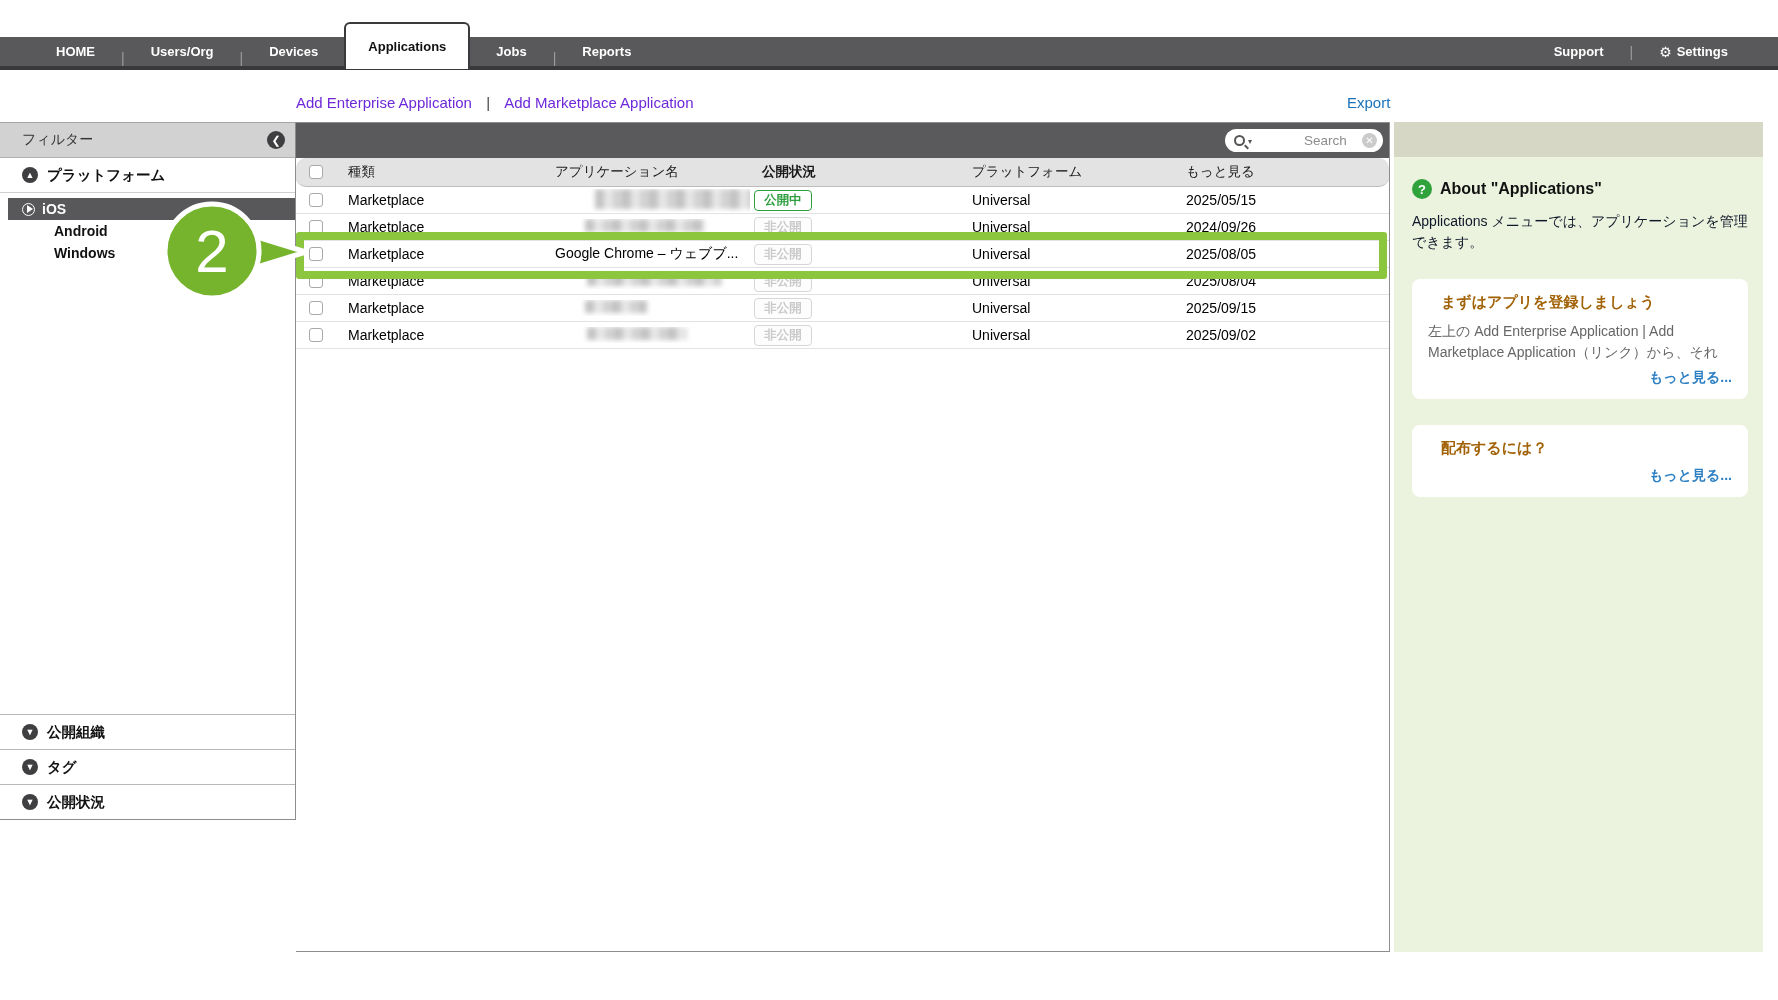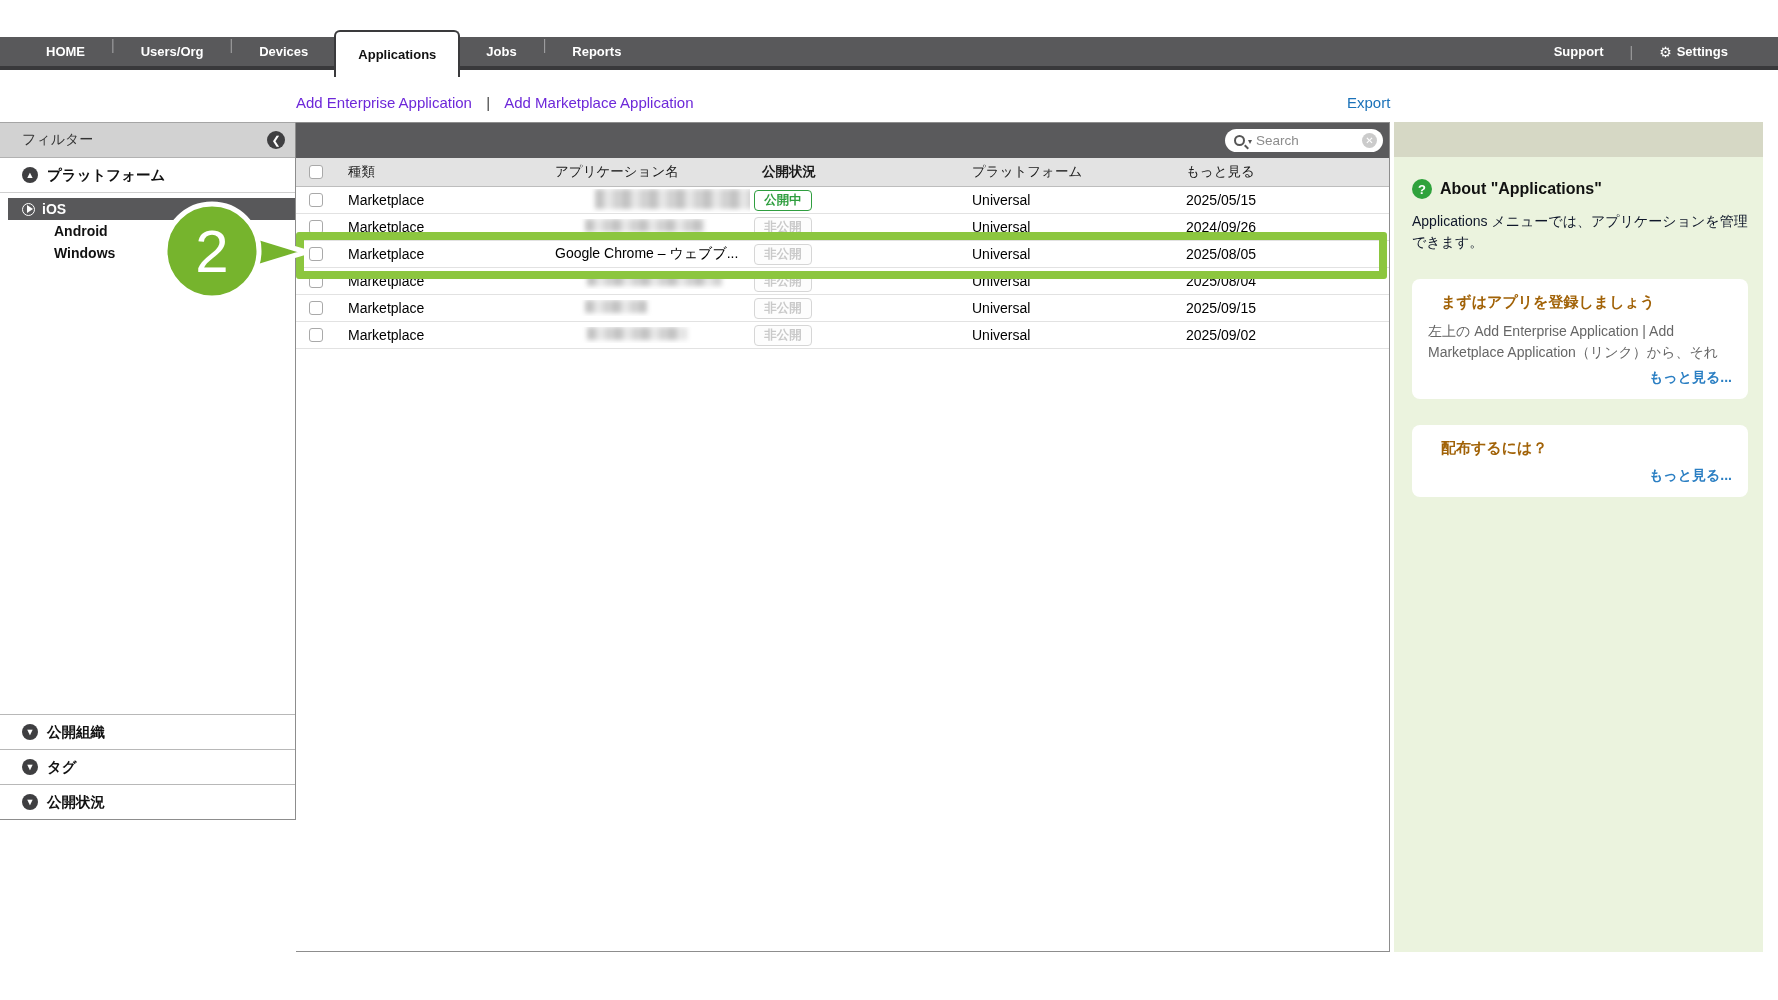--- a/index.html
+++ b/index.html
@@ -3,21 +3,21 @@
 <meta charset="utf-8">
 <style>
   * { margin:0; padding:0; box-sizing:border-box; }
   html,body { width:1778px; height:1000px; background:#fff; overflow:hidden;
               font-family:"Liberation Sans","DejaVu Sans",sans-serif; position:relative; }
 
   
   .navbar { position:absolute; left:0; top:37px; width:1778px; height:33px;
             background:#59595b; border-bottom:4px solid #39393b;
             display:flex; align-items:center; }
-  .nav-left { display:flex; align-items:flex-start; padding-left:20px; height:100%; }
+  .nav-left { display:flex; align-items:flex-end; padding-left:30px; height:100%; }
   .nav-item { color:#fff; font-size:13px; font-weight:bold; padding:0 26px; height:100%;
               display:flex; align-items:center; cursor:pointer; white-space:nowrap; }
   .nav-sep { color:#9c9c9e; font-size:14px; }
   .nav-item.active { background:#fff; color:#111; border:2px solid #3a3a3c; border-bottom:none;
                      border-radius:6px 6px 0 0; position:relative; top:3px; height:47px;
                      margin-top:-10px; padding:0 22px; z-index:3; align-items:center; }
   .nav-right { margin-left:auto; display:flex; align-items:center; padding-right:24px; height:100%; }
   .gear { color:#fff; font-size:14px; margin-right:5px; }
 
   
@@ -59,28 +59,28 @@
                 background:#fff; border:1px solid #8d8d8d; border-left:none;
                 display:flex; flex-direction:column; }
   .toolbar { height:35px; background:#5a5a5c; display:flex; align-items:center;
              justify-content:flex-end; padding-right:6px; flex:none; }
   .searchbox { width:158px; height:23px; background:#fff; border-radius:12px;
                display:flex; align-items:center; padding:0 6px 0 9px; }
   .mag { width:11px; height:11px; border:2px solid #555; border-radius:50%; position:relative; flex:none; }
   .mag::after { content:""; position:absolute; width:5px; height:2px; background:#555;
                 transform:rotate(45deg); left:8px; top:9px; }
   .search-caret { font-size:8px; color:#555; margin:2px 4px 0 3px; }
-  .search-text { font-size:13.5px; color:#8c8c8c; flex:1; }
+  .search-text { font-size:13.5px; color:#8c8c8c; flex:1;margin-left:48px; }
   .clear-btn { width:15px; height:15px; border-radius:50%; background:#cbcbcb; color:#fff;
                font-size:10px; font-weight:bold; display:flex; align-items:center;
                justify-content:center; cursor:pointer; }
 
   .thead { height:29px; background:#e3e3e3; border-bottom:1px solid #bdbdbd;
            display:flex; align-items:center; flex:none;
-           font-size:13.5px; font-weight:600; color:#1a1a1a; }
+           font-size:13.5px; font-weight:600; color:#1a1a1a;border-radius:10px; }
   .trow { height:27px; border-bottom:1px solid #e2e2e2; display:flex; align-items:center;
           font-size:14px; color:#000; background:#fff; }
   .c-check { width:40px; display:flex; justify-content:center; flex:none; }
   .cb { width:14px; height:14px; border:1.5px solid #a9a9a9; border-radius:3px; background:#fff;
         cursor:pointer; display:inline-block; }
   .c-type { width:207px; padding-left:12px; flex:none; font-weight:500; }
   .c-name { width:207px; padding-left:12px; flex:none; white-space:nowrap; overflow:hidden; font-weight:500;}
   .c-status { width:210px; padding-left:4px; flex:none; }
   .c-plat { width:214px; padding-left:12px; flex:none; font-weight:500; }
   .c-rel { flex:1; padding-left:12px; font-weight:500; }

